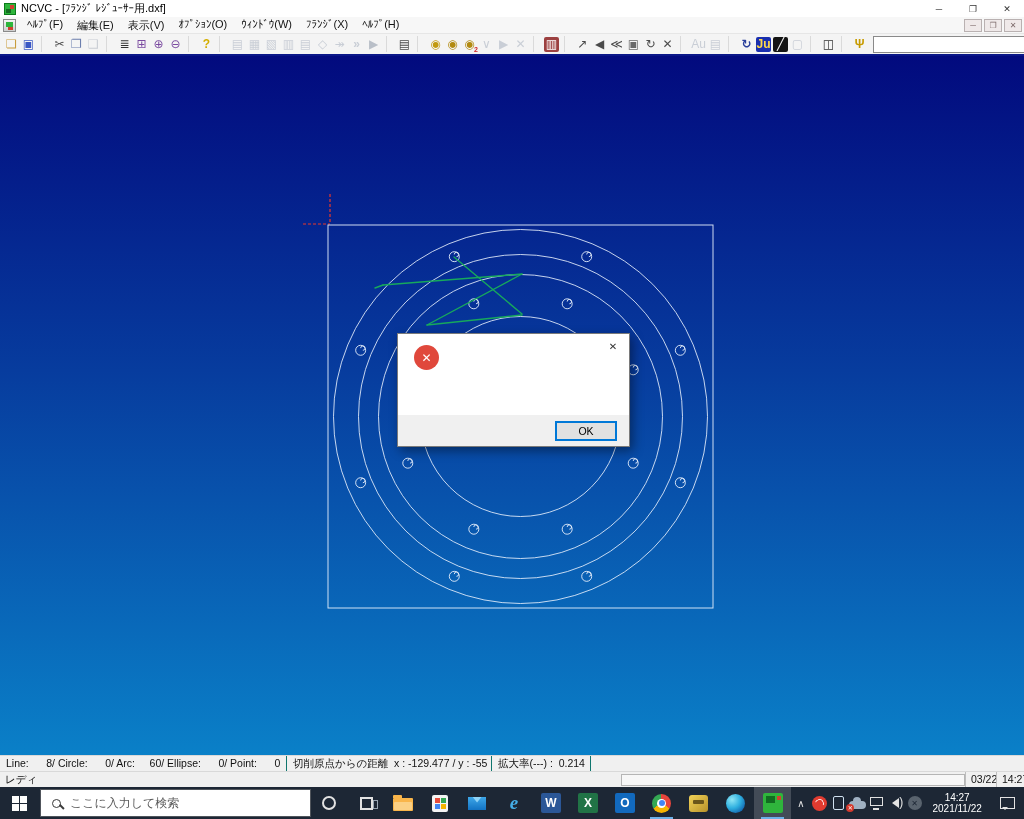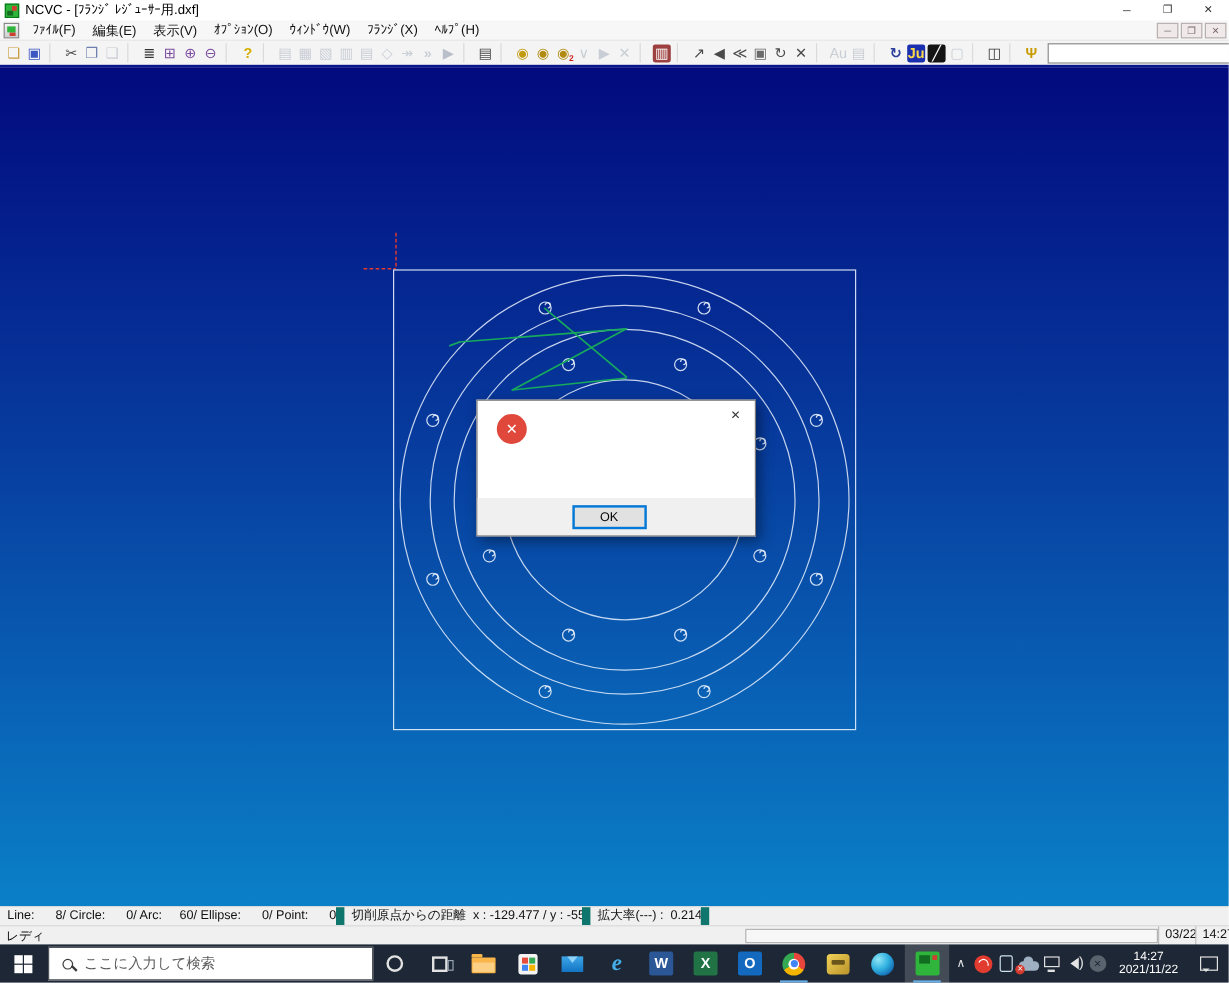--- a/index.html
+++ b/index.html
@@ -48,28 +48,28 @@
   
   #dialog { position:absolute; left:397px; top:333px; width:233px; height:114px; background:#fff;
     border:1px solid #7a7a7a; box-shadow:3px 4px 10px rgba(0,0,0,.4); font-size:11px; color:#000; }
   .dlg-title { height:24px; display:flex; align-items:center; padding-left:10px; }
   .dlg-close { position:absolute; right:0; top:0; width:32px; height:24px; display:flex; align-items:center; justify-content:center; font-size:10px; color:#333; }
   .dlg-body { display:flex; padding:11px 10px 0 16px; gap:9px; }
   .err-icon { width:25px; height:25px; border-radius:50%; background:#e0483c; color:#fff; flex:0 0 auto;
     display:flex; align-items:center; justify-content:center; font-weight:bold; font-size:12px; }
   .dlg-msg { font-size:10.5px; line-height:14px; padding-top:3px; white-space:nowrap; }
   .dlg-footer { position:absolute; bottom:0; left:0; right:0; height:31px; background:#f0f0f0;
-    display:flex; justify-content:center; align-items:center; padding-right:12px; }
+    display:flex; justify-content:flex-end; align-items:center; padding-right:12px; }
   .ok-btn { width:62px; height:20px; background:#e1e1e1; border:2px solid #0078d7; font-size:10.5px;
     display:flex; align-items:center; justify-content:center; }
 
   
   #infobar { position:absolute; top:755px; left:0; right:0; height:16px; background:#f0f0f0;
     display:flex; font-size:10.5px; color:#111; border-top:1px solid #d9d9d9; }
-  .ipanel { border-right:7px solid #0f766e; padding:0 6px; line-height:15px; white-space:pre; overflow:hidden; }
+  .ipanel { border-right:1px solid #0f766e; padding:0 6px; line-height:15px; white-space:pre; overflow:hidden; }
   #statusbar { position:absolute; top:771px; left:0; right:0; height:16px; background:#f0f0f0;
     font-size:10.5px; color:#111; border-top:1px solid #d9d9d9; }
   #ready-text { position:absolute; left:5px; top:1px; }
   .sunken { position:absolute; top:2px; height:12px; background:#f7f7f7; border:1px solid #b5b5b5; }
   .spanel { position:absolute; top:0; height:16px; line-height:15px; border-left:1px solid #bdbdbd; padding-left:5px; }
 
   
   #taskbar { position:absolute; top:787px; left:0; right:0; height:32px; background:#1d2735;
     display:flex; align-items:center; color:#e8e8e8; }
   .tb-start { width:40px; height:32px; display:flex; align-items:center; justify-content:center; }
@@ -141,21 +141,21 @@
     <span id="win-controls" style="display:flex">
         <span class="tc">─</span>
         <span class="tc">❐</span>
         <span class="tc">✕</span>
       </span>
   </div>
 
   <div id="menubar">
     <span class="mdiic"></span>
     <span id="menu-items" style="display:flex">
-        <span class="menu-item">ﾌｧｲﾙ(F)</span>
+        <span class="menu-item">ﾍﾙﾌﾟ(F)</span>
         <span class="menu-item">編集(E)</span>
         <span class="menu-item">表示(V)</span>
         <span class="menu-item">ｵﾌﾟｼｮﾝ(O)</span>
         <span class="menu-item">ｳｨﾝﾄﾞｳ(W)</span>
         <span class="menu-item">ﾌﾗﾝｼﾞ(X)</span>
         <span class="menu-item">ﾍﾙﾌﾟ(H)</span>
       </span>
     <span class="spacer"></span>
     <span id="mdi-controls" style="display:flex">
         <span class="mdic">─</span>

